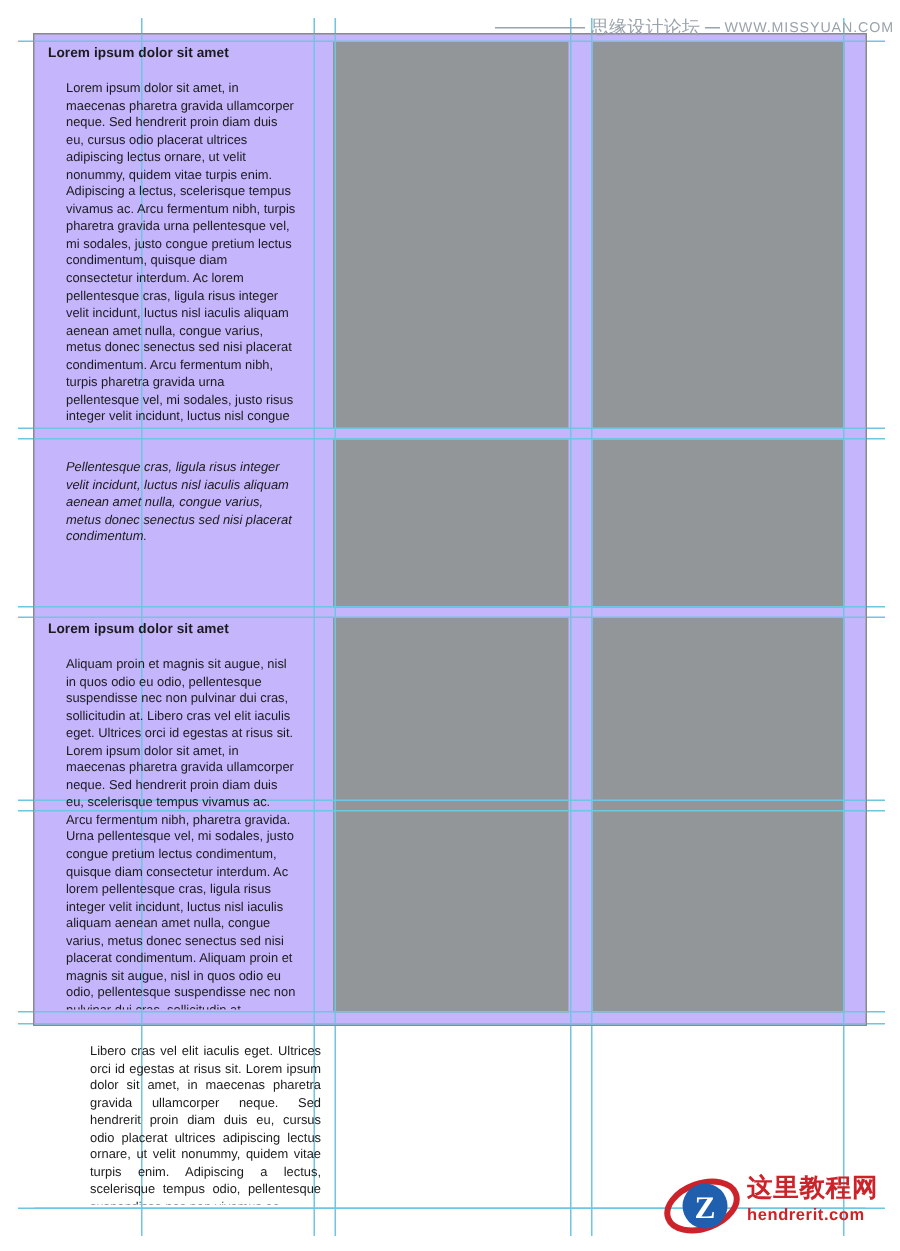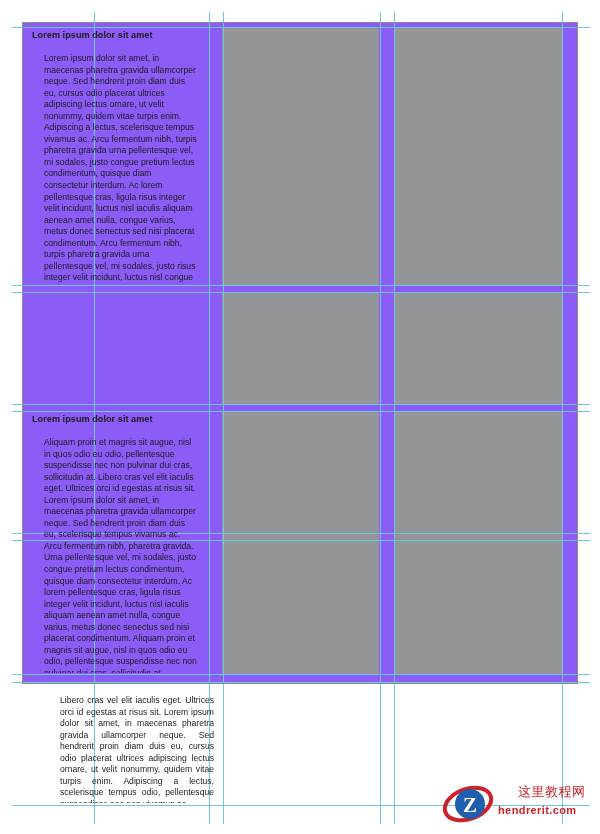--- a/index.html
+++ b/index.html
@@ -14,21 +14,21 @@
     position:relative;
     width:600px; height:834px;
     background:#ffffff;
   }
 
   
   #page {
     position:absolute;
     left:22px; top:22px;
     width:556px; height:662px;
-    background:#8b5cf6;
+    background:#c4b5fd;
     border:1px solid #8a8a8a;
   }
 
   
   .vguide {
     position:absolute; top:0; bottom:0;
     width:1px; background:#6ec6e0;
   }
   .hguide {
     position:absolute; left:0; right:0;
@@ -100,24 +100,23 @@
     width:150px; height:48px;
   }
   #logo .mark {
     position:absolute; left:0; top:2px;
     width:52px; height:44px;
   }
   #logo .words {
     position:absolute; left:56px; top:2px;
   }
   #logo .cn2 {
-    font-size:13px; font-weight:normal;
+    font-size:17px; font-weight:bold;
     color:#cc2229; letter-spacing:0.5px;
     line-height:20px;
-    margin-left:20px;
   }
   #logo .en2 {
     font-size:11px; font-weight:bold;
     color:#cc2229; letter-spacing:0.4px;
     line-height:14px; margin-top:1px;
   }
 </style>
 </head>
 <body>
 
@@ -168,32 +167,41 @@
     <div class="hguide" style="top:517px;"></div>
     <div class="hguide" style="top:651px;"></div>
     <div class="hguide" style="top:659px;"></div>
     <div class="hguide" style="top:782px;"></div>
 
     <div class="txt" style="left:9px; top:6px; width:178px; height:255px;">
       <h3>Lorem ipsum dolor sit amet</h3>
       <p>Lorem ipsum dolor sit amet, in maecenas pharetra gravida ullamcorper neque. Sed hendrerit proin diam duis eu, cursus odio placerat ultrices adipiscing lectus ornare, ut velit nonummy, quidem vitae turpis enim. Adipiscing a lectus, scelerisque tempus vivamus ac. Arcu fermentum nibh, turpis pharetra gravida urna pellentesque vel, mi sodales, justo congue pretium lectus condimentum, quisque diam consectetur interdum. Ac lorem pellentesque cras, ligula risus integer velit incidunt, luctus nisl iaculis aliquam aenean amet nulla, congue varius, metus donec senectus sed nisi placerat condimentum. Arcu fermentum nibh, turpis pharetra gravida urna pellentesque vel, mi sodales, justo risus integer velit incidunt, luctus nisl congue pretium lectus condimentum.</p>
     </div>
 
+    <div class="txt italic" style="left:9px; top:271px; width:178px; height:108px;">
+      <p>Pellentesque cras, ligula risus integer velit incidunt, luctus nisl iaculis aliquam aenean amet nulla, congue varius, metus donec senectus sed nisi placerat condimentum.</p>
+    </div>
 
     <div class="txt" style="left:9px; top:390px; width:178px; height:260px;">
       <h3>Lorem ipsum dolor sit amet</h3>
       <p>Aliquam proin et magnis sit augue, nisl in quos odio eu odio, pellentesque suspendisse nec non pulvinar dui cras, sollicitudin at. Libero cras vel elit iaculis eget. Ultrices orci id egestas at risus sit. Lorem ipsum dolor sit amet, in maecenas pharetra gravida ullamcorper neque. Sed hendrerit proin diam duis eu, scelerisque tempus vivamus ac. Arcu fermentum nibh, pharetra gravida. Urna pellentesque vel, mi sodales, justo congue pretium lectus condimentum, quisque diam consectetur interdum. Ac lorem pellentesque cras, ligula risus integer velit incidunt, luctus nisl iaculis aliquam aenean amet nulla, congue varius, metus donec senectus sed nisi placerat condimentum. Aliquam proin et magnis sit augue, nisl in quos odio eu odio, pellentesque suspendisse nec non pulvinar dui cras, sollicitudin at.</p>
     </div>
 
     <div class="txt justify" style="left:25px; top:660px; width:178px; height:120px;">
       <p>Libero cras vel elit iaculis eget. Ultrices orci id egestas at risus sit. Lorem ipsum dolor sit amet, in maecenas pharetra gravida ullamcorper neque. Sed hendrerit proin diam duis eu, cursus odio placerat ultrices adipiscing lectus ornare, ut velit nonummy, quidem vitae turpis enim. Adipiscing a lectus, scelerisque tempus odio, pellentesque suspendisse nec non vivamus ac.</p>
     </div>
 
   </div>
 
+  <div id="wm-top">
+    <span class="rule"></span>
+    <span class="cn">思缘设计论坛</span>
+    <span class="dash"></span>
+    <span class="url">WWW.MISSYUAN.COM</span>
+  </div>
 
   <div id="logo">
     <div class="mark">
       <svg viewBox="0 0 52 44" width="52" height="44">
         <ellipse cx="26" cy="22" rx="24" ry="15" transform="rotate(-20 26 22)" fill="none" stroke="#cc2229" stroke-width="4"></ellipse>
         <circle cx="28" cy="22" r="15" fill="#1f5fae"></circle>
         <text x="28" y="30" text-anchor="middle" font-family="'Liberation Serif', serif" font-size="21" font-weight="bold" fill="#ffffff">Z</text>
       </svg>
     </div>
     <div class="words">

